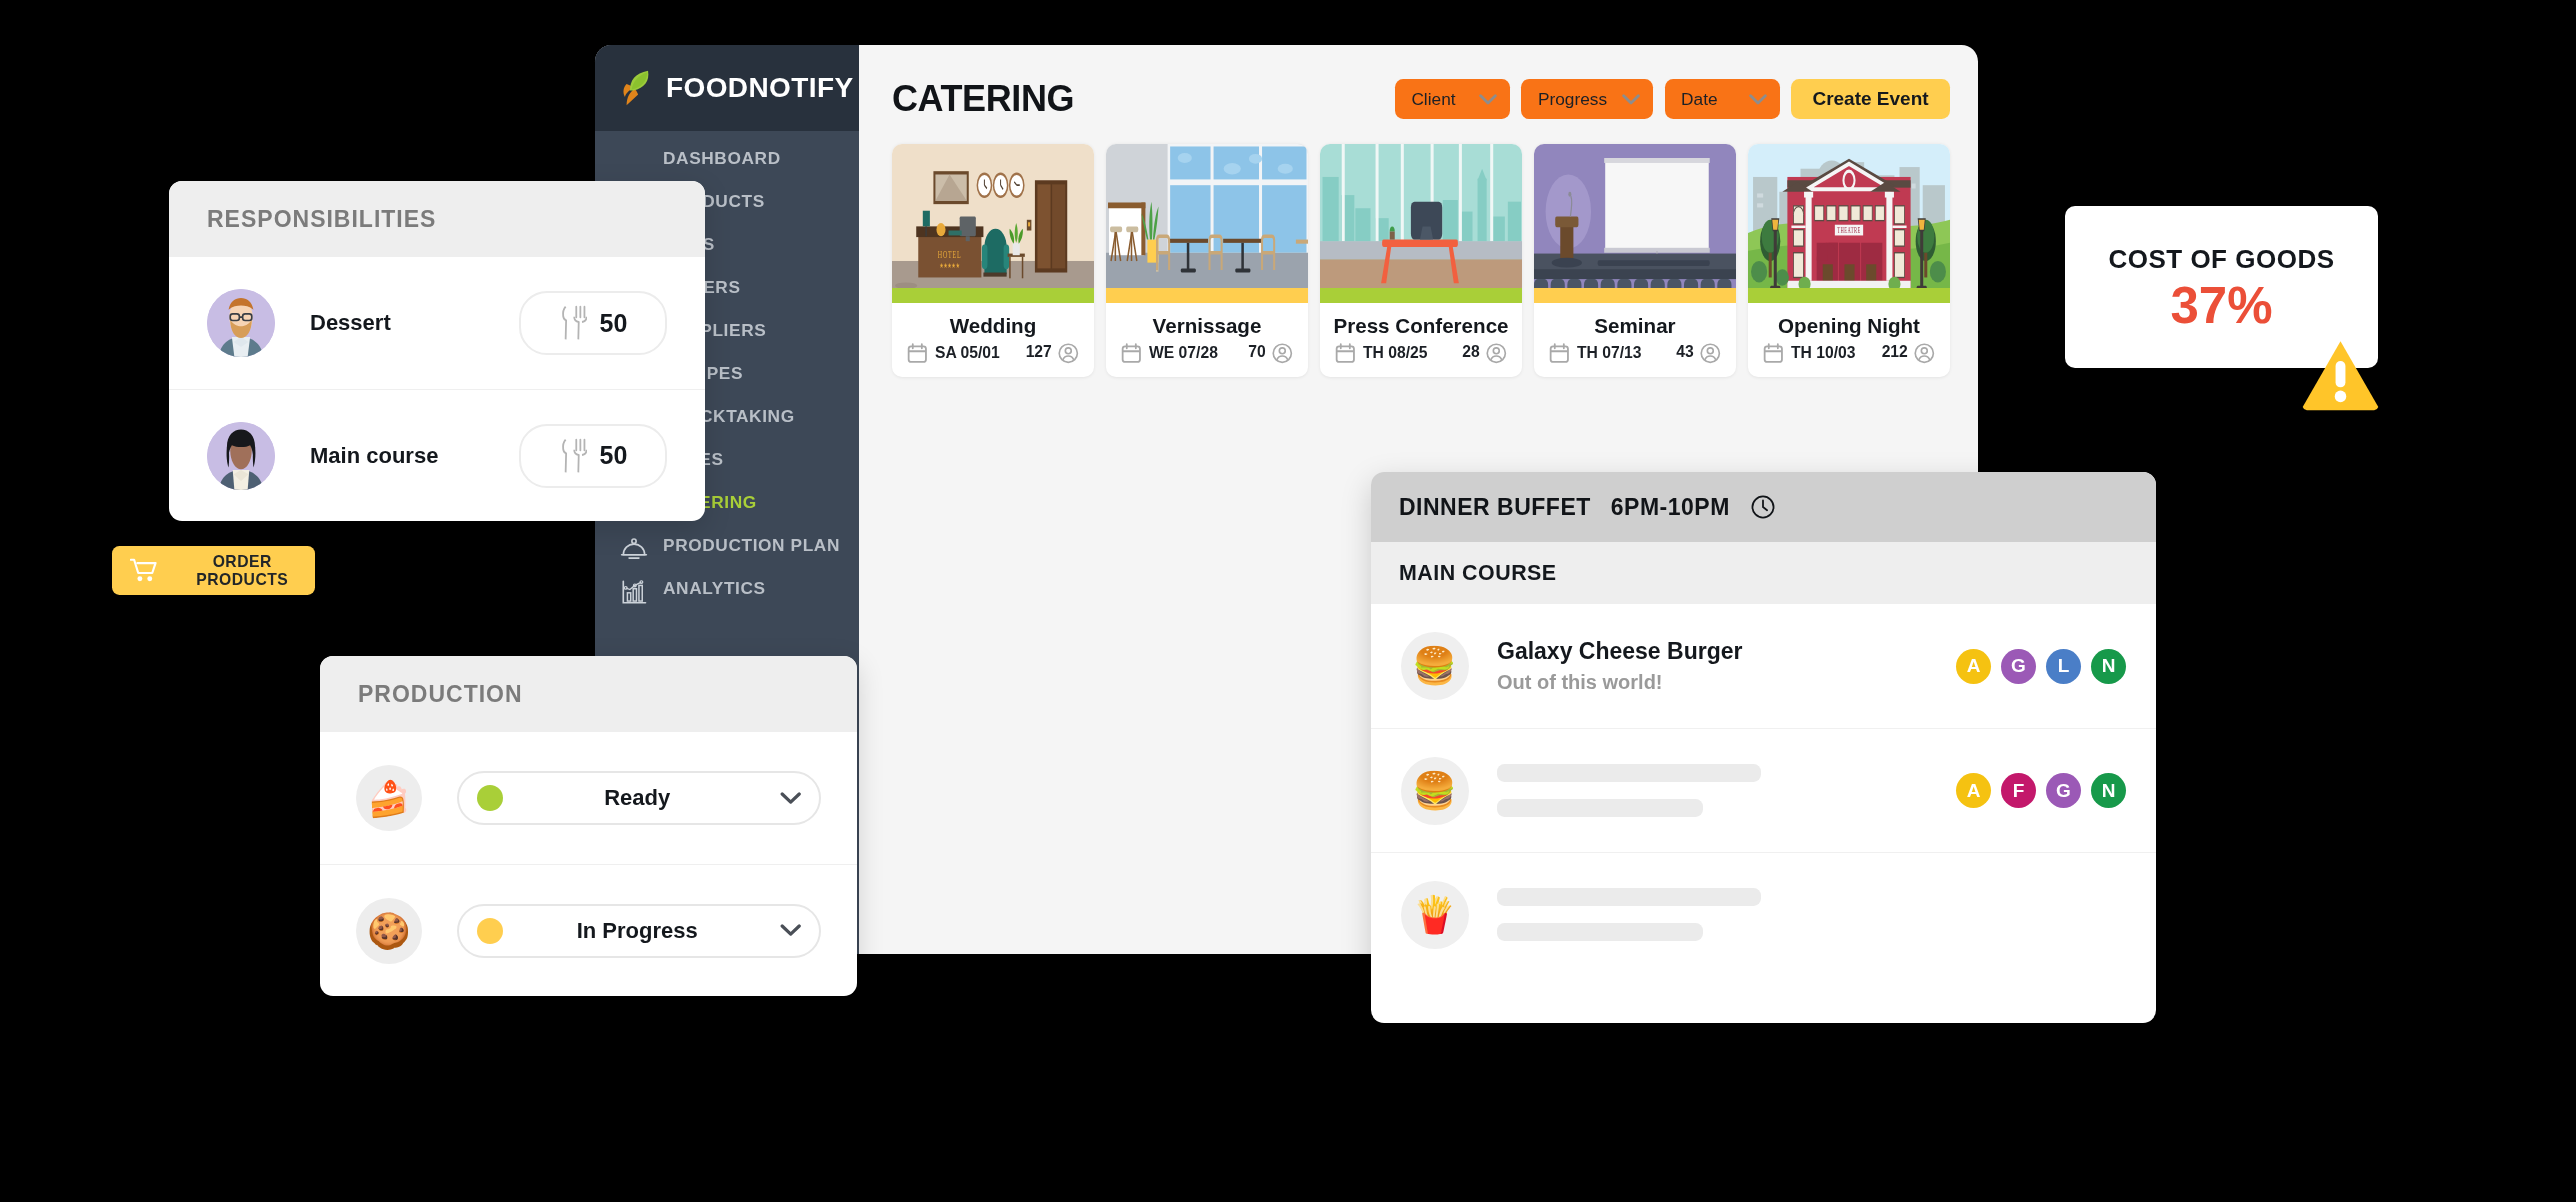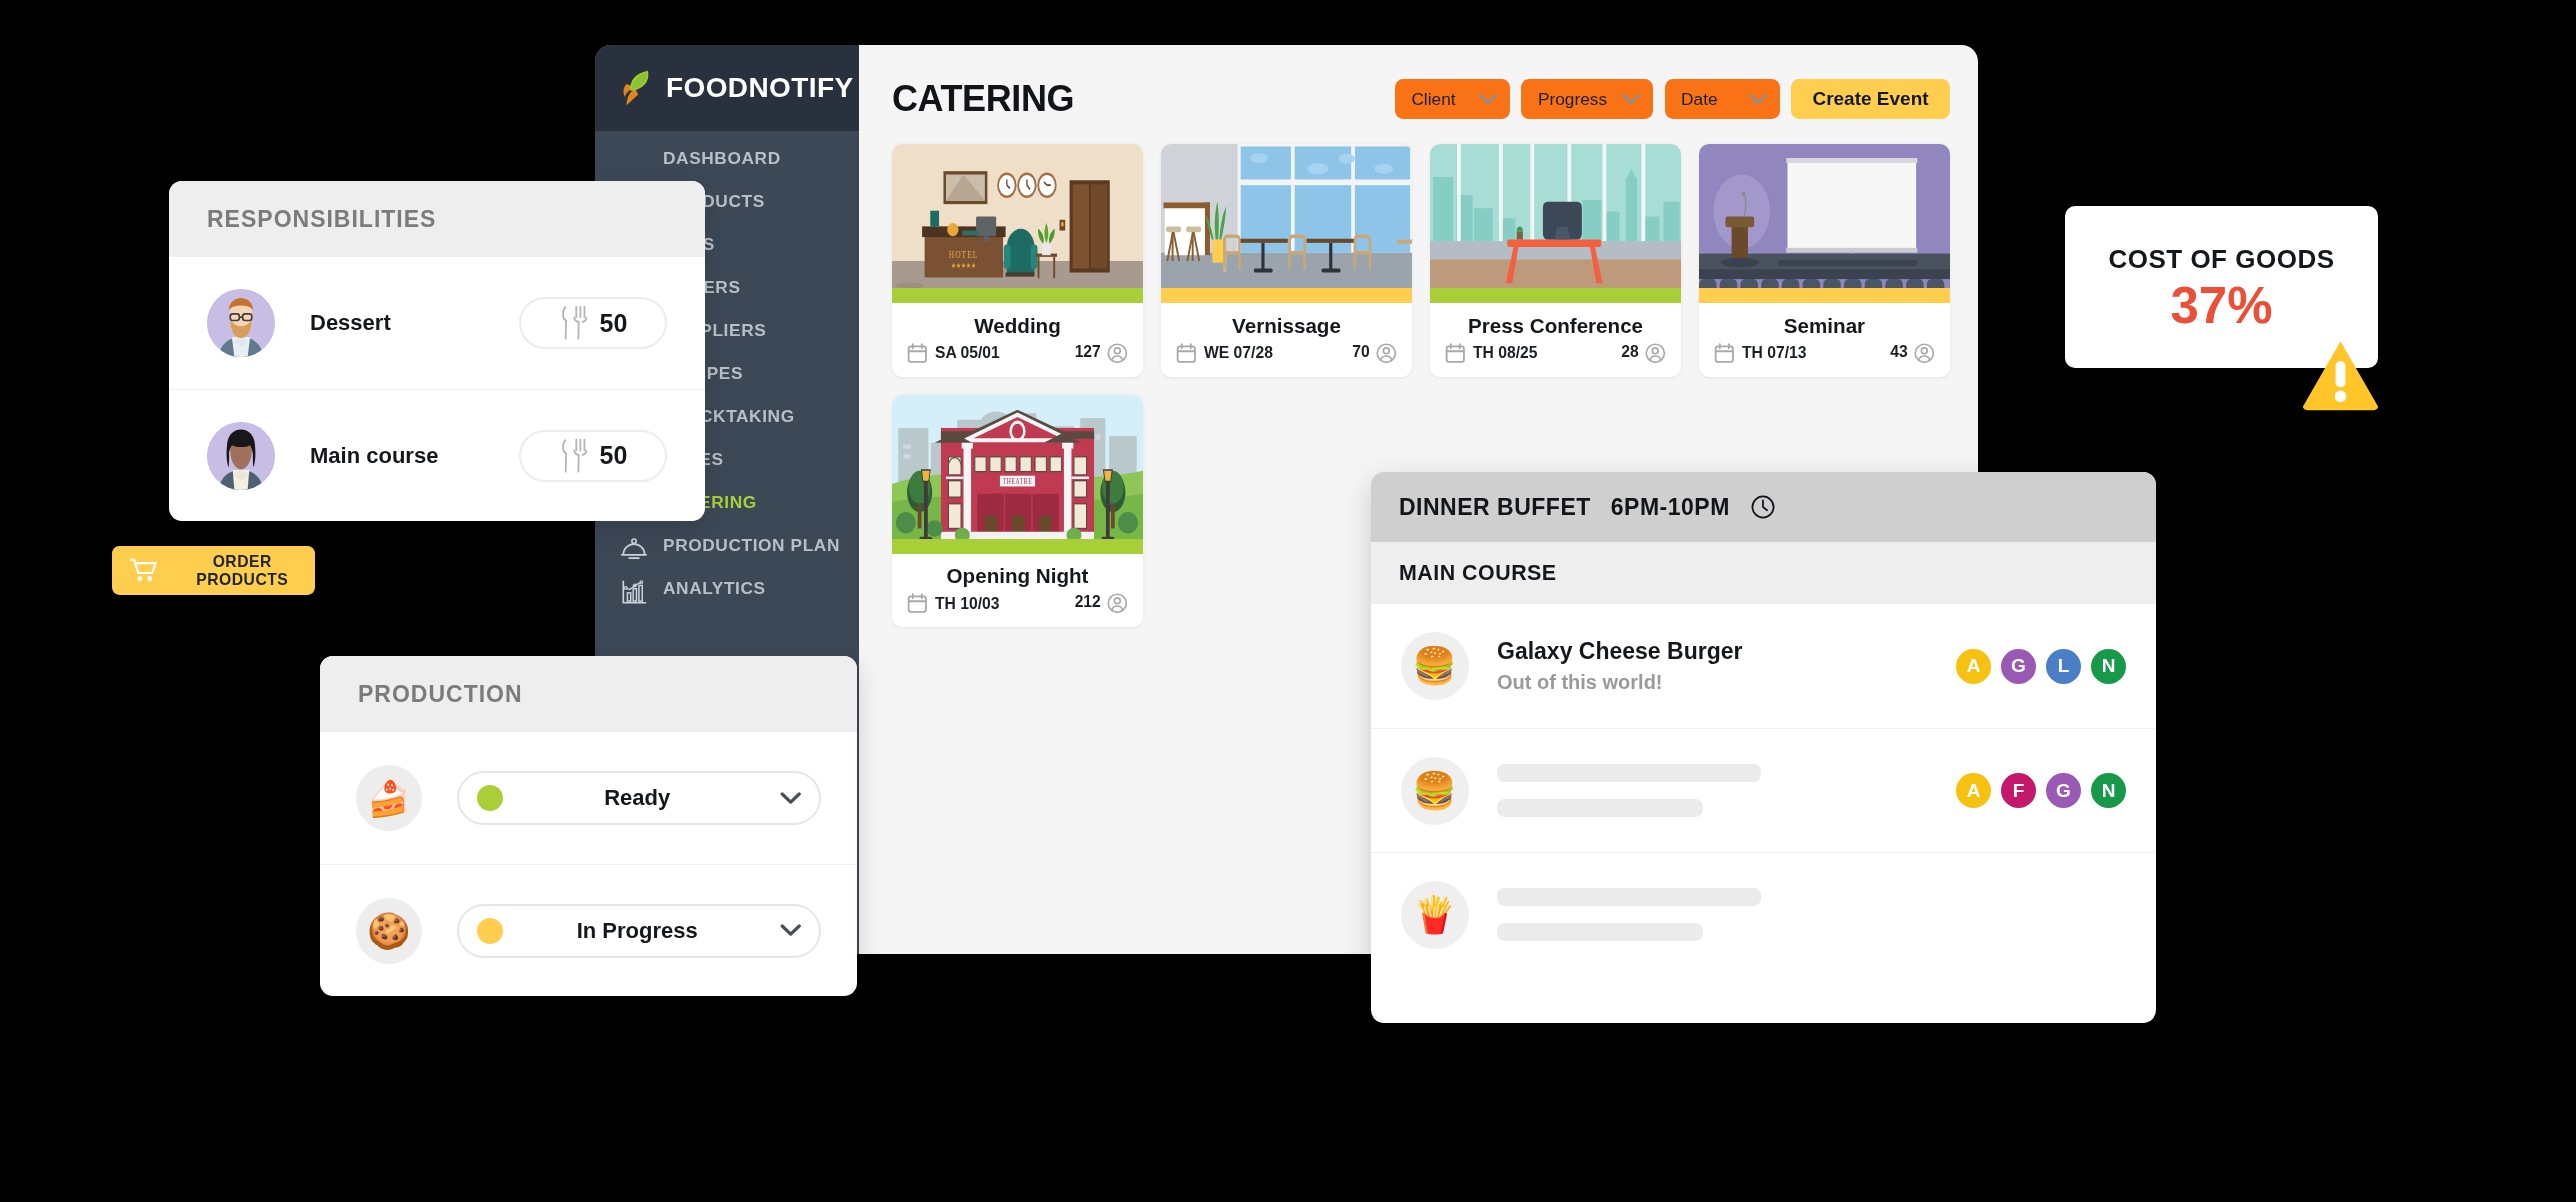--- a/index.html
+++ b/index.html
@@ -63,21 +63,21 @@
   .chev { width: 18px; height: 11.5px; flex: 0 0 auto; }
   #create-event-btn {
     height: 40px; border-radius: 8.2px; background: #ffce4f;
     display: flex; align-items: center; padding: 0 21.4px;
     font-size: 19px; font-weight: bold; color: #14181d;
     border: none; cursor: pointer; font-family: inherit;
   }
 
   #event-grid {
     margin-top: 21.4px; display: grid;
-    grid-template-columns: repeat(4, 1fr); gap: 18px;
+    grid-template-columns: repeat(5, 1fr); gap: 12px;
   }
   .event-card {
     background: #ffffff; border-radius: 10px; overflow: hidden;
     box-shadow: 0 0.8px 3.3px rgba(0,0,0,.07);
   }
   .thumb { position: relative; height: 159px; overflow: hidden; }
   .thumb-accent { position: absolute; left: 0; right: 0; bottom: 0; height: 15px; }
   .ev-name {
     text-align: center; font-size: 20.6px; font-weight: bold;
     color: #14181d; padding: 10.7px 0 5px;
@@ -108,21 +108,21 @@
   .resp-row { display: flex; align-items: center; height: 132px; padding: 0 38px; }
   .resp-row + .resp-row { border-top: 1.6px solid #efefef; }
   .avatar {
     width: 68px; height: 68px; border-radius: 50%;
     background: #c8bde4; overflow: hidden; flex: 0 0 auto; position: relative;
   }
   .resp-label {
     margin-left: 35px; font-size: 22px; font-weight: bold; color: #14181d;
   }
   .portion-pill {
-    margin-left: auto; width: 148px; height: 52px; border-radius: 28px;
+    margin-left: auto; width: 148px; height: 64px; border-radius: 28px;
     border: 2.5px solid #ececec; display: flex; align-items: center;
     justify-content: center; gap: 13px;
   }
   .cutlery-icon { width: 28px; height: 36px; }
   .portion-num { font-size: 25px; font-weight: bold; color: #14181d; }
 
   
   #order-products-btn {
     position: absolute; left: 112px; top: 546px;
     width: 203px; height: 49px; border-radius: 7.4px;

